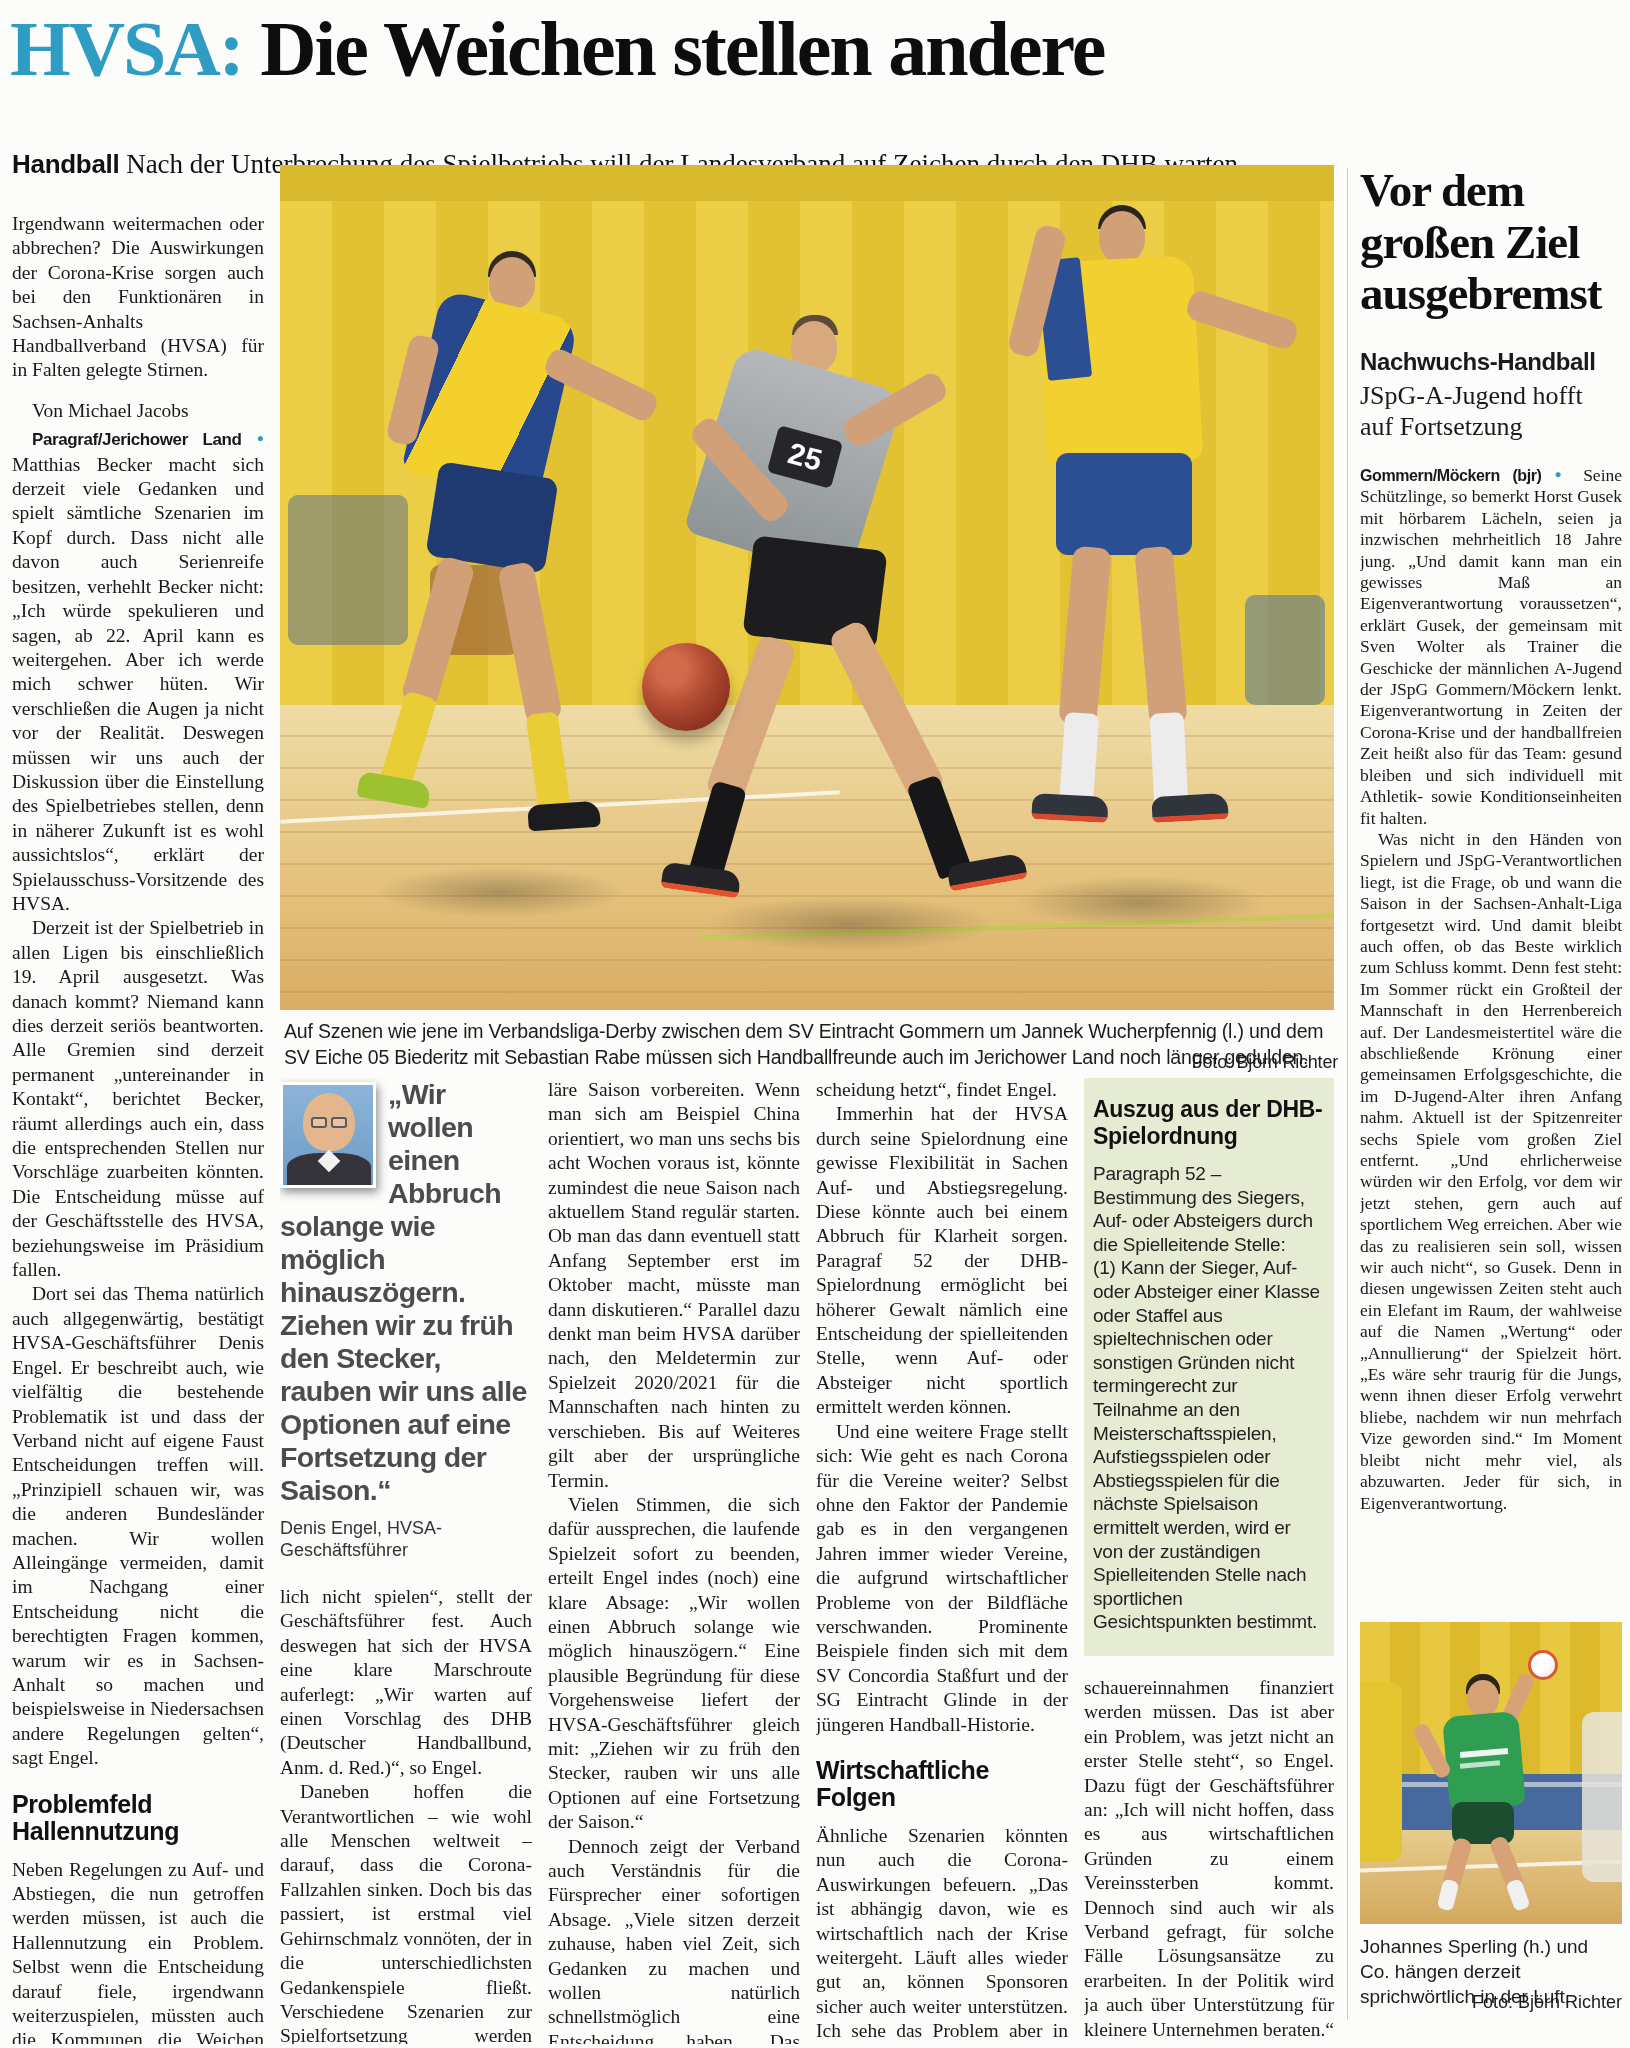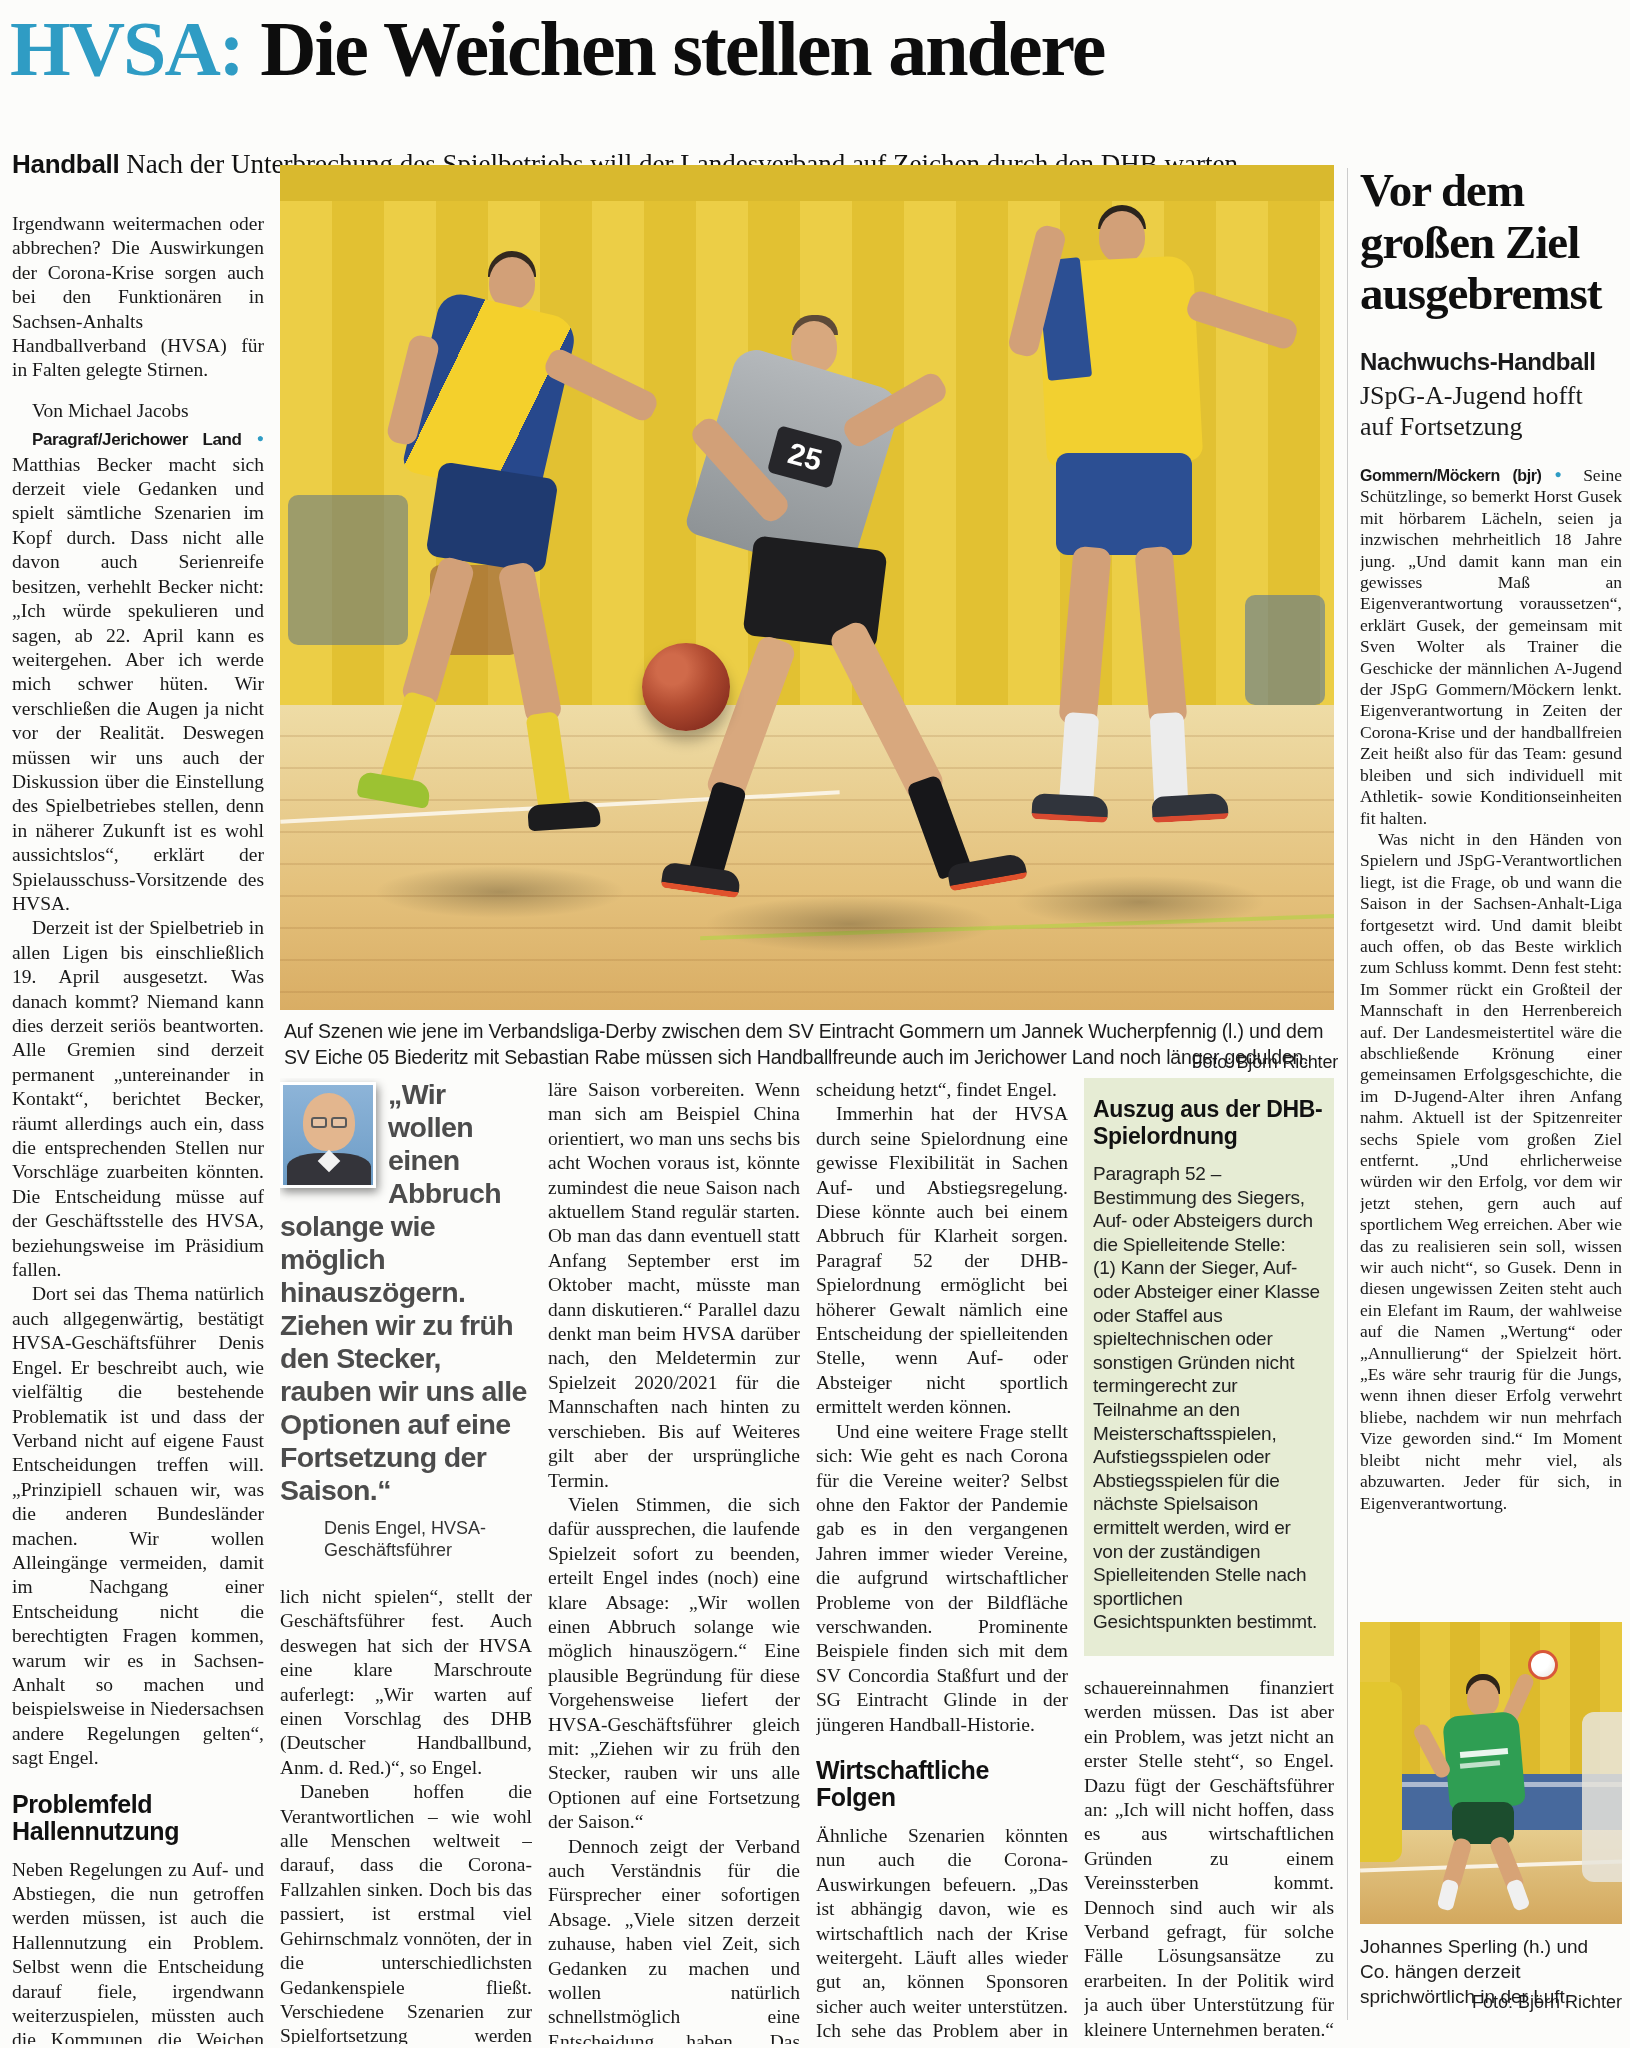--- a/index.html
+++ b/index.html
@@ -83,21 +83,21 @@
   .po-head { position:absolute; left:20px; top:8px; width:52px; height:58px;
              background:#e3b68e; border-radius:50% 50% 44% 44%; }
   .po-glass { position:absolute; left:28px; top:32px; width:16px; height:11px;
               border:2px solid #5a5a5a; border-radius:3px; background:rgba(255,255,255,.2); }
   .po-glass.g2 { left:48px; }
   .po-body { position:absolute; left:4px; bottom:-2px; width:84px; height:34px;
              background:#34343a; border-radius:40% 40% 0 0; }
   .po-collar { position:absolute; left:38px; bottom:16px; width:16px; height:16px;
                background:#f2f2f2; transform:rotate(45deg); }
   .quote { font:700 28.5px/33px "Liberation Sans", sans-serif; color:#4c4c4c; letter-spacing:-0.6px; text-align:left; }
-  .quote-attr { clear:left; font:400 18px/22px "Liberation Sans", sans-serif; color:#333; margin-top:10px;margin-left:44px; }
+  .quote-attr { clear:left; font:400 18px/22px "Liberation Sans", sans-serif; color:#333; margin-top:10px; }
   .after-quote { margin-top:24px; }
 
   
   .info-box { background:var(--box-green); padding:18px 9px 22px; margin-bottom:20px; }
   .info-box h4 { font:700 23px/27px "Liberation Sans", sans-serif; color:#111; margin-bottom:12px; letter-spacing:-0.3px; }
   .info-box p { font:400 19px/23.6px "Liberation Sans", sans-serif; color:#222; text-align:left; letter-spacing:-0.2px; }
 
   
   .rule-v { position:absolute; left:1347px; top:168px; width:1px; height:1852px; background:#cccccc; }
   .sb-headline { position:absolute; left:1360px; top:165px; width:266px;

